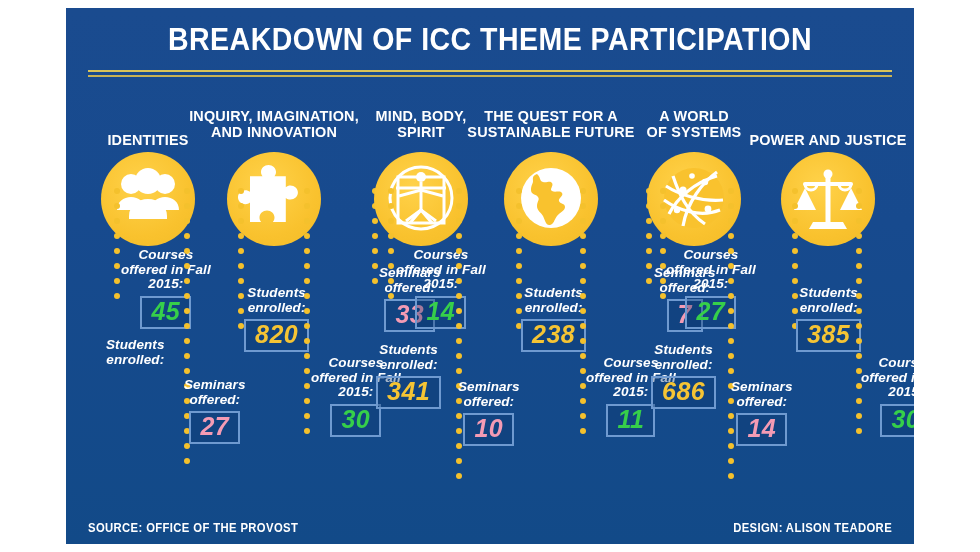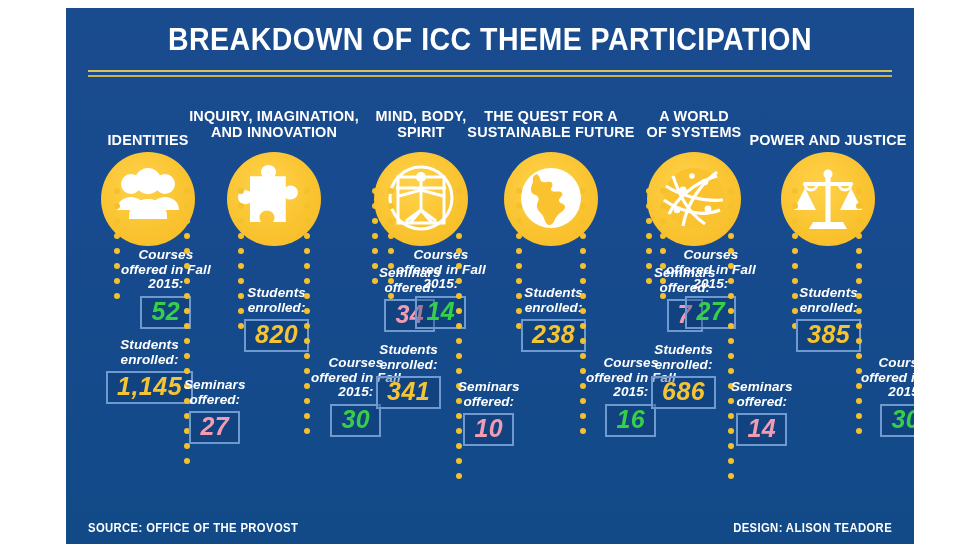--- a/index.html
+++ b/index.html
@@ -113,30 +113,27 @@
           <i></i>
           <i></i>
         </div>
         <div class="stat" style="left: 55px; top: 240px;">
           <div class="lab">
             <div>Courses</div>
             <div>offered in Fall</div>
             <div>2015:</div>
           </div>
           <div class="box v-courses">
-            <span>52</span>
+            <span>45</span>
           </div>
         </div>
         <div class="stat" style="left: 40px; top: 330px;">
           <div class="lab">
             <div>Students</div>
             <div>enrolled:</div>
-          </div>
-          <div class="box v-students">
-            <span>1,145</span>
           </div>
         </div>
         <div class="dots" style="left: 118px; top: 180px;">
           <i></i>
           <i></i>
           <i></i>
           <i></i>
           <i></i>
           <i></i>
           <i></i>
@@ -233,21 +230,21 @@
           <i></i>
           <i></i>
           <i></i>
         </div>
         <div class="stat" style="left: 313px; top: 258px;">
           <div class="lab">
             <div>Seminars</div>
             <div>offered:</div>
           </div>
           <div class="box v-seminars">
-            <span>34</span>
+            <span>33</span>
           </div>
         </div>
         <div class="col" style="left: 355px; width: 0px;">
           <div class="hdr" style="top: 14px;">
             <div>MIND, BODY,</div>
             <div>SPIRIT</div>
           </div>
           <div class="circle" style="top: 58px;">
             <div>
               <svg viewBox="0 0 94 94">
@@ -381,21 +378,21 @@
           <i></i>
           <i></i>
         </div>
         <div class="stat" style="left: 520px; top: 348px;">
           <div class="lab">
             <div>Courses</div>
             <div>offered in Fall</div>
             <div>2015:</div>
           </div>
           <div class="box v-courses">
-            <span>16</span>
+            <span>11</span>
           </div>
         </div>
         <div class="dots" style="left: 580px; top: 180px;">
           <i></i>
           <i></i>
           <i></i>
           <i></i>
           <i></i>
           <i></i>
           <i></i>

